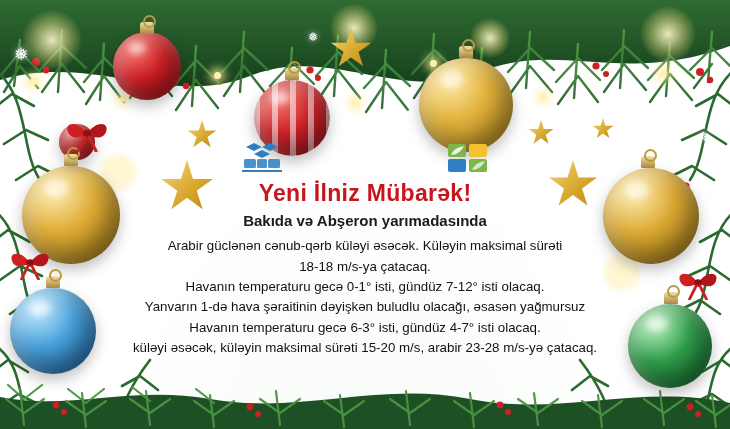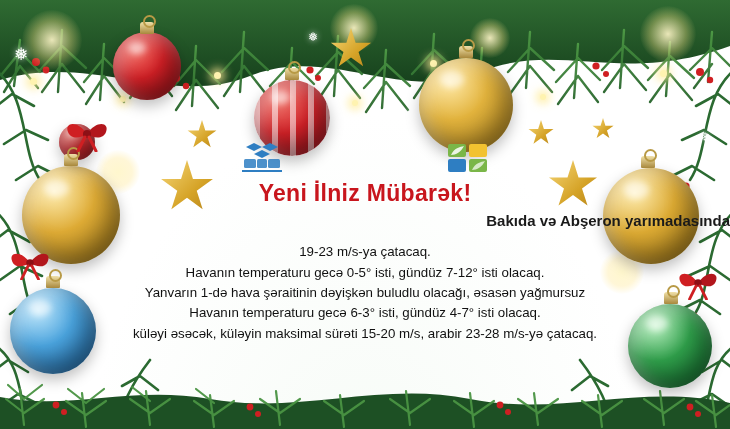--- a/index.html
+++ b/index.html
@@ -84,23 +84,22 @@
     color: #c8161d;
     letter-spacing: 0.3px;
     text-shadow: 0 1px 0 #ffffff;
     margin: 0;
     line-height: 1.15;
   }
   .subtitle {
     font-size: 15px;
     font-weight: bold;
     color: #1a1a1a;
-    margin: 6px 0 12px 0;
+    margin: 6px 0 6px 0;
     line-height: 1.2;
-    text-align: right;
   }
 
   .forecast {
     width: 620px;
     margin: 0 auto;
     font-size: 13.3px;
     line-height: 1.45;
     color: #111111;
   }
   .forecast p { margin: 0 0 1px 0; }
@@ -392,22 +391,23 @@
         <rect x="29" y="18" width="18" height="13" rx="2" fill="#7ab648"></rect>
         <path d="M11,14 C14,7 20,6 24,5 C21,11 16,14 11,14 Z" fill="#ffffff" opacity="0.85"></path>
         <path d="M32,29 C35,22 41,21 45,20 C42,26 37,29 32,29 Z" fill="#ffffff" opacity="0.7"></path>
       </svg>
     </div>
 
     <div class="greeting">Yeni İlniz Mübarək!</div>
     <div class="subtitle">Bakıda və  Abşeron yarımadasında</div>
 
     <div class="forecast">
-      <p>19-23 m/s-ya çatacaq.</p>
-      <p>Havanın temperaturu gecə 0-5° isti, gündüz 7-12° isti olacaq.</p>
+      <p>Arabir güclənən cənub-qərb küləyi əsəcək. Küləyin maksimal sürəti</p>
+      <p>18-18 m/s-ya çatacaq.</p>
+      <p>Havanın temperaturu gecə 0-1° isti, gündüz 7-12° isti olacaq.</p>
       <p>Yanvarın 1-də hava şəraitinin dəyişkən buludlu olacağı, əsasən yağmursuz</p>
       <p>Havanın temperaturu gecə 6-3° isti, gündüz 4-7° isti olacaq.</p>
       <p>küləyi əsəcək, küləyin maksimal sürəti 15-20 m/s, arabir 23-28 m/s-yə çatacaq.</p>
 
     </div>
   </div>
 
 </div>
 
 </body></html>

